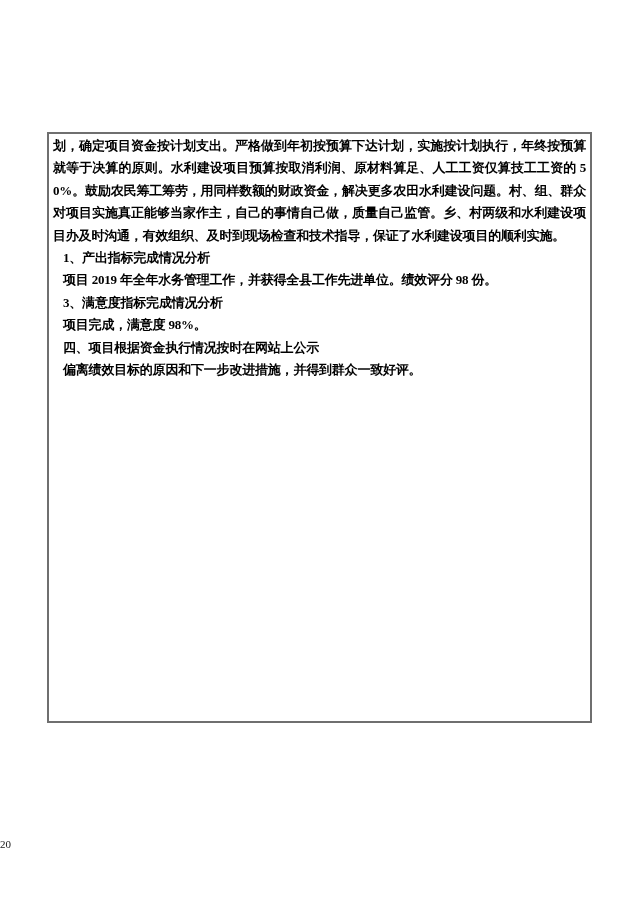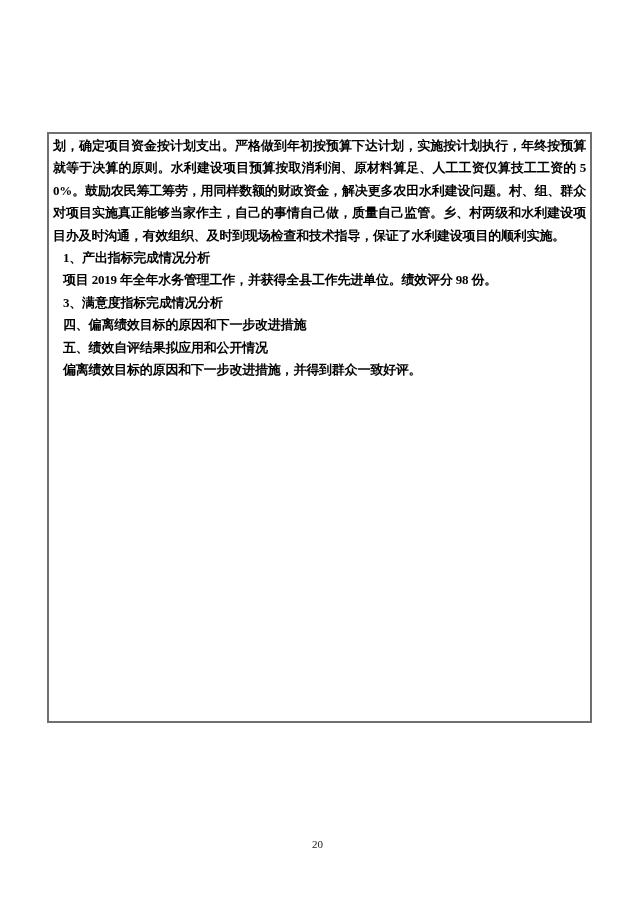--- a/index.html
+++ b/index.html
@@ -43,38 +43,38 @@
     text-align: justify;
     text-align-last: left;
   }
   .para.indent1 { text-indent: 10px; }
   .para.indent2 { text-indent: 20px; }
   .page-number {
     position: absolute;
     top: 837px;
     left: 0;
     width: 100%;
-    text-align: center;
+    text-align: left;
     font-size: 11px;
     line-height: 14px;
     color: #1a1a1a;
     font-weight: normal;
     font-family: "Liberation Serif", "DejaVu Serif", serif;
   }
 </style>
 </head>
 <body>
 
 <div class="sheet">
 
   <div class="content-box">
     <p class="para justify">划，确定项目资金按计划支出。严格做到年初按预算下达计划，实施按计划执行，年终按预算就等于决算的原则。水利建设项目预算按取消利润、原材料算足、人工工资仅算技工工资的 50%。鼓励农民筹工筹劳，用同样数额的财政资金，解决更多农田水利建设问题。村、组、群众对项目实施真正能够当家作主，自己的事情自己做，质量自己监管。乡、村两级和水利建设项目办及时沟通，有效组织、及时到现场检查和技术指导，保证了水利建设项目的顺利实施。</p>
     <p class="para indent1">1、产出指标完成情况分析</p>
     <p class="para indent1">项目 2019 年全年水务管理工作，并获得全县工作先进单位。绩效评分 98 份。</p>
     <p class="para indent1">3、满意度指标完成情况分析</p>
-    <p class="para indent1">四、偏离绩效目标的原因和下一步改进措施</p>
-    <p class="para indent1">五、绩效自评结果拟应用和公开情况</p>
+    <p class="para indent1">项目完成，满意度 98%。</p>
+    <p class="para indent1">四、项目根据资金执行情况按时在网站上公示</p>
     <p class="para indent1">偏离绩效目标的原因和下一步改进措施，并得到群众一致好评。</p>
   </div>
 
   <div class="page-number">20</div>
 
 </div>
 
 </body></html>

